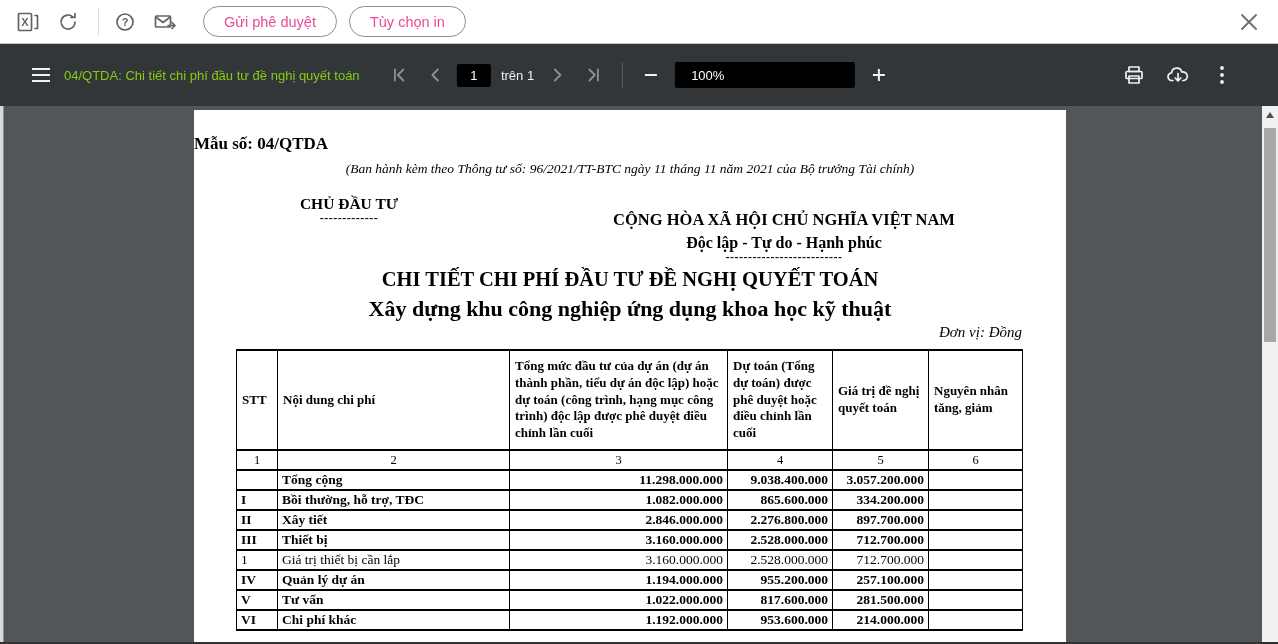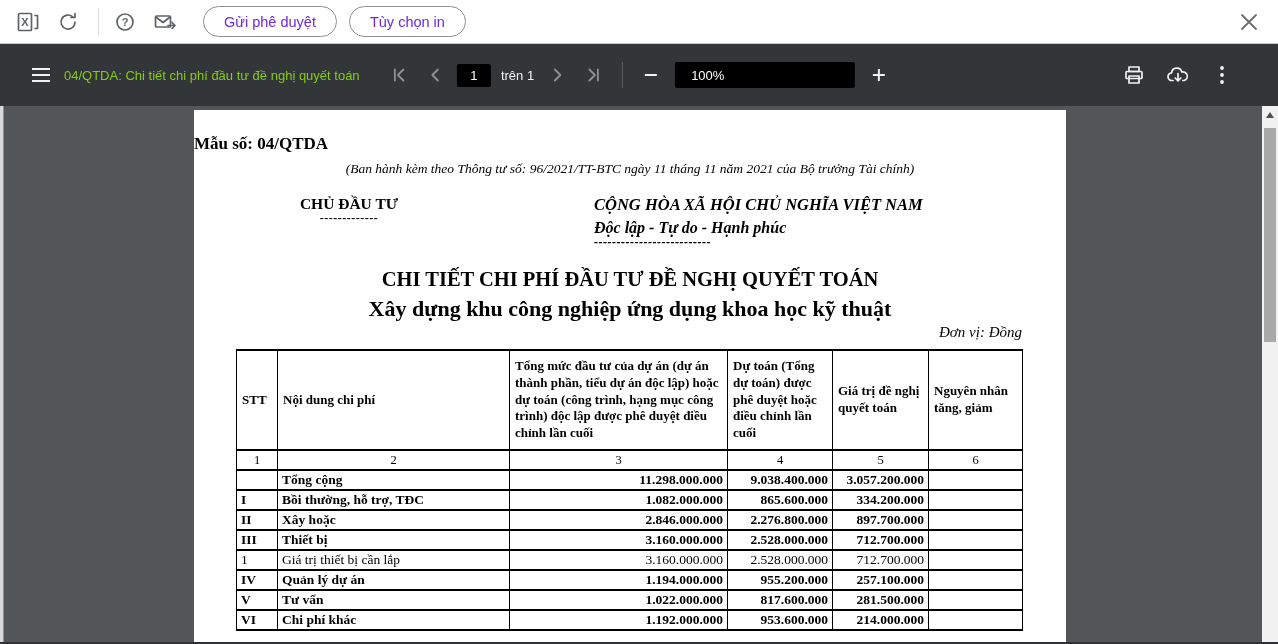--- a/index.html
+++ b/index.html
@@ -6,21 +6,21 @@
   #app{position:relative;width:1278px;height:644px;overflow:hidden;
        font-family:"Liberation Sans",sans-serif;background:#525659;}
 
   
   .top-toolbar{position:absolute;top:0;left:0;right:0;height:44px;background:#fff;
      border-bottom:1px solid #c9c9c9;display:flex;align-items:center;padding-left:14px;box-sizing:border-box;}
   .tt-iconbtn{width:28px;height:28px;display:flex;align-items:center;justify-content:center;
      margin-right:12px;cursor:pointer;background:none;border:none;padding:0;}
   .tt-divider{width:1px;height:28px;background:#dadce0;margin:0 12px 0 4px;}
   .pill-btn{height:31px;border:1px solid #8f8f8f;border-radius:16px;background:#fff;
-     padding:0 20px;font-size:14.5px;color:#6d28d9;margin-left:12px;cursor:pointer;
+     padding:0 20px;font-size:14.5px;color:#ec4899;margin-left:12px;cursor:pointer;
      font-family:"Liberation Sans",sans-serif;}
   .close-btn{position:absolute;right:14px;top:7px;width:30px;height:30px;display:flex;
      align-items:center;justify-content:center;background:none;border:none;cursor:pointer;padding:0;}
 
   
   .pdf-toolbar{position:absolute;top:44px;left:0;right:0;height:62px;background:#323639;
      color:#f1f1f1;}
   .pt-menu{position:absolute;left:28px;top:50%;transform:translateY(-50%);width:26px;height:26px;
      display:flex;align-items:center;justify-content:center;background:none;border:none;cursor:pointer;padding:0;}
   .pt-title{position:absolute;left:64px;top:50%;transform:translateY(-50%);font-size:13px;
@@ -49,21 +49,21 @@
      border-right:4px solid transparent;border-bottom:6px solid #505050;}
   .sb-thumb{position:absolute;top:22px;left:2px;width:12px;height:214px;background:#a8a8a8;cursor:pointer;}
 
   
   .page{position:absolute;left:194px;top:4px;width:872px;height:700px;background:#fff;
      font-family:"Liberation Serif",serif;color:#000;}
   .form-no{position:absolute;top:24px;left:0;width:100%;text-align:left;font-size:17px;font-weight:bold;}
   .issue-line{position:absolute;top:51px;left:0;width:100%;text-align:center;font-size:13.5px;font-style:italic;}
   .investor-block{position:absolute;top:85px;left:60px;width:190px;text-align:center;}
   .investor-label{font-size:15.5px;font-weight:bold;}
-  .motto-block{position:absolute;top:85px;left:400px;width:380px;font-style:italic;}
+  .motto-block{position:absolute;top:100px;left:400px;width:380px;text-align:center;}
   .motto1{font-size:16.5px;font-weight:bold;}
   .motto2{font-size:16px;font-weight:bold;margin-top:4px;}
   .dashes{font-size:12px;font-weight:bold;line-height:10px;letter-spacing:0.5px;}
   .doc-title{position:absolute;top:158px;left:0;width:100%;text-align:center;font-size:20.5px;font-weight:bold;}
   .doc-subtitle{position:absolute;top:186px;left:0;width:100%;text-align:center;font-size:22px;font-weight:bold;}
   .unit-label{position:absolute;top:214px;right:44px;font-size:15px;font-style:italic;}
 
   .cost-table{position:absolute;top:239px;left:42px;width:786px;border-collapse:collapse;table-layout:fixed;}
   .cost-table th,.cost-table td{border:1px solid #000;border-top-width:2px;border-bottom-width:2px;
      overflow:hidden;}
@@ -256,21 +256,21 @@
             <tr class="bold-row">
               <td class="c-stt">I</td>
               <td class="c-name">Bồi thường, hỗ trợ, TĐC</td>
               <td class="c-num">1.082.000.000</td>
               <td class="c-num">865.600.000</td>
               <td class="c-num">334.200.000</td>
               <td class="c-num"></td>
             </tr>
             <tr class="bold-row">
               <td class="c-stt">II</td>
-              <td class="c-name">Xây hoặc</td>
+              <td class="c-name">Xây tiết</td>
               <td class="c-num">2.846.000.000</td>
               <td class="c-num">2.276.800.000</td>
               <td class="c-num">897.700.000</td>
               <td class="c-num"></td>
             </tr>
             <tr class="bold-row">
               <td class="c-stt">III</td>
               <td class="c-name">Thiết bị</td>
               <td class="c-num">3.160.000.000</td>
               <td class="c-num">2.528.000.000</td>

